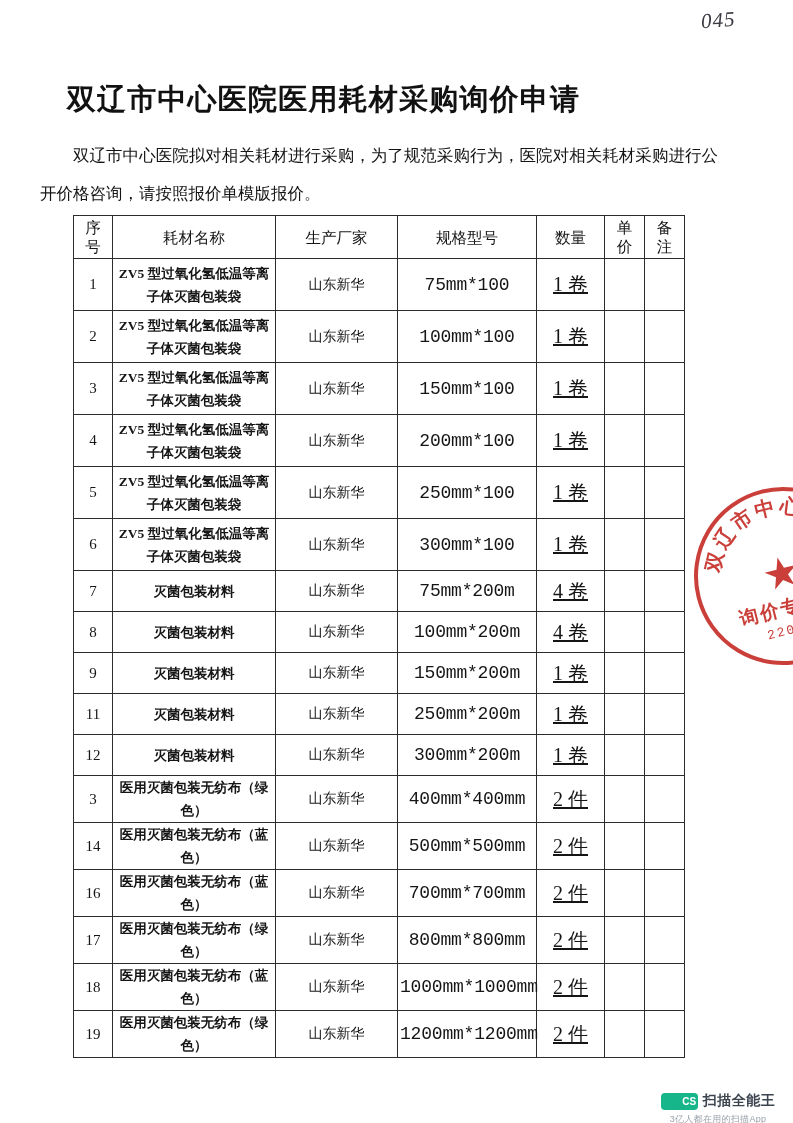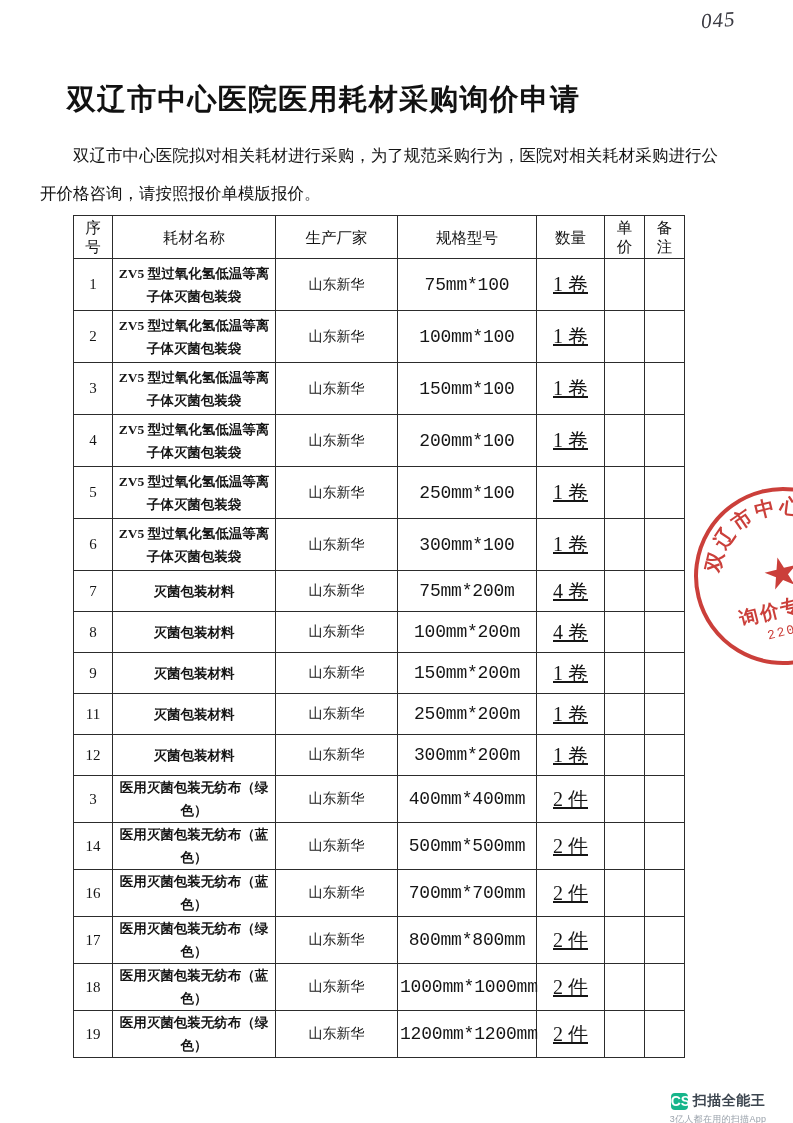--- a/index.html
+++ b/index.html
@@ -169,25 +169,26 @@
     align-items: center;
     justify-content: center;
     gap: 5px;
   }
   .wm-logo {
     width: 17px;
     height: 17px;
     border-radius: 4px;
     background: #16b58a;
     color: #ffffff;
-    font-size: 14px;
+    font-size: 10px;
     font-weight: bold;
     line-height: 17px;
     text-align: center;
     font-family: "Liberation Sans", sans-serif;
+    padding-left: 20px;
   }
   .wm-name {
     font-size: 14px;
     font-weight: bold;
     color: #3d4650;
     font-family: "Liberation Sans", sans-serif;
     letter-spacing: 0.5px;
     text-align: center;
   }
   .wm-sub {

